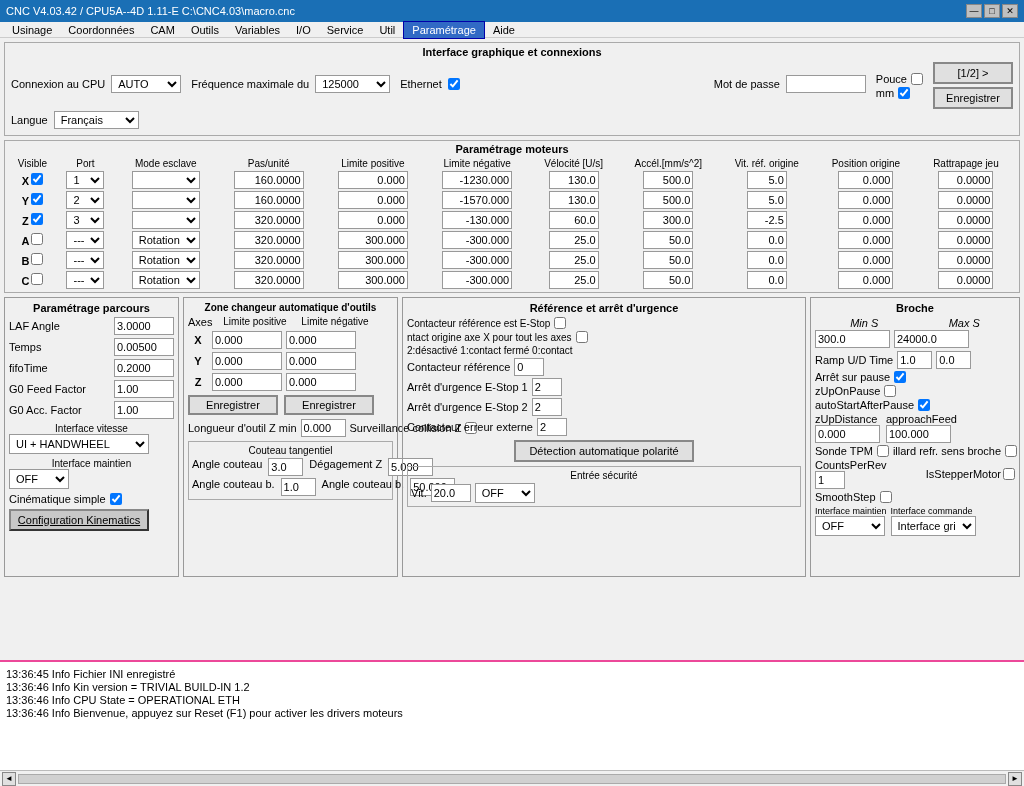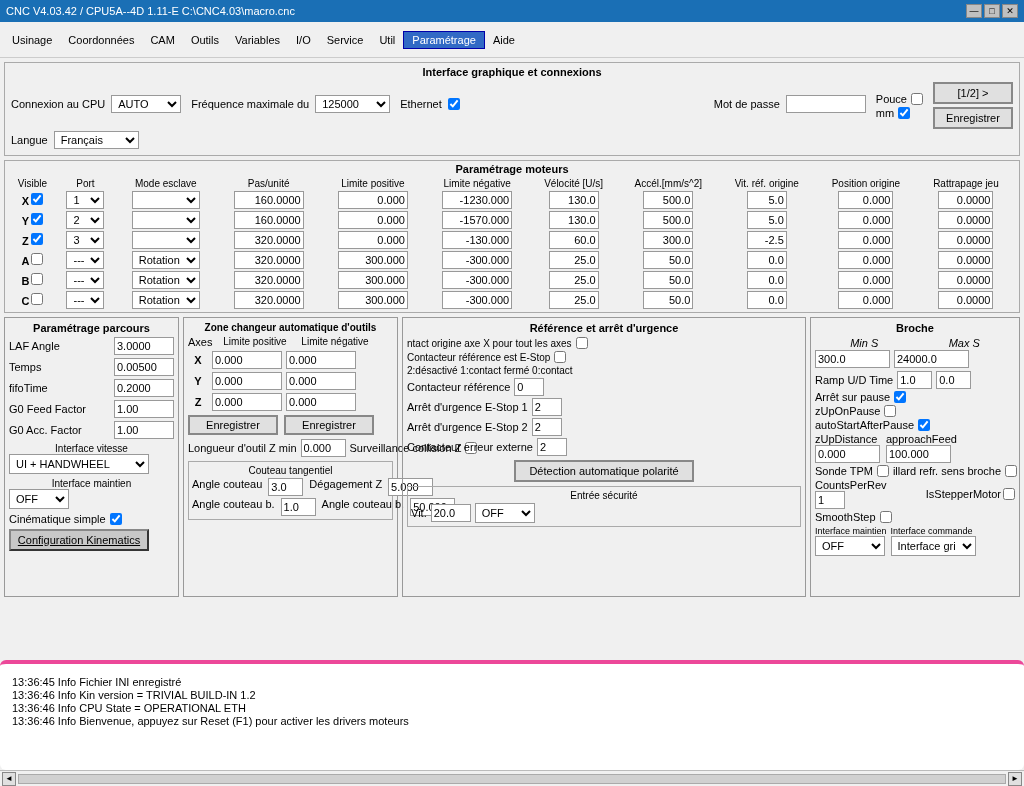--- a/index.html
+++ b/index.html
@@ -23,21 +23,21 @@
       border: 1px solid #888;
       width: 16px; height: 14px;
       display: flex; align-items: center; justify-content: center;
       font-size: 9px; cursor: pointer; color: #000;
     }
     
     
     .menu-bar {
       background: #f0f0f0;
       border-bottom: 1px solid #ccc;
-      height: 36px;
+      height: 16px;
       display: flex;
       align-items: center;
       padding: 0 4px;
     }
     .menu-item {
       padding: 2px 8px;
       cursor: pointer;
       font-size: 11px;
     }
     .menu-item.active { background: #316ac5; color: white; border: 1px solid #0000aa; }
@@ -123,27 +123,26 @@
     .broche-section {
       border: 1px solid #999;
       padding: 4px;
       width: 210px;
       flex-shrink: 0;
     }
     
     
     .log-area {
       background: white;
-      border-top: 4px solid #ec4899;
+      border-top: 2px solid #ec4899;
       height: 110px;
-      padding: 12px;
+      padding: 6px;
       font-family: monospace;
       font-size: 11px;
       overflow: auto;
-      border-radius: 6px;
     }
     
     .btn-page { width: 80px; height: 22px; font-size: 11px; }
     .btn-enreg { width: 80px; height: 22px; font-size: 11px; }
     
     .parcours-row {
       display: flex;
       align-items: center;
       justify-content: space-between;
       margin-bottom: 3px;
@@ -491,25 +490,25 @@
             <input type="text" style="width: 35px;" value="1.0">
             <label>Angle couteau b.</label>
             <input type="text" style="width: 45px;" value="50.000">
           </div>
         </div>
       </div>
 
       <div class="reference-section">
         <div style="font-weight:bold;text-align:center;margin-bottom:3px;">Référence et arrêt d'urgence</div>
         <div style="display:flex;align-items:center;gap:4px;margin-bottom:2px;">
+          <label style="font-size:10px;">Contacteur référence est E-Stop</label>
+          <input type="checkbox" style="">
+        </div>
+        <div style="display:flex;align-items:center;gap:4px;margin-bottom:2px;">
           <label style="font-size:10px;">ntact origine axe X pour tout les axes</label>
-          <input type="checkbox" style="">
-        </div>
-        <div style="display:flex;align-items:center;gap:4px;margin-bottom:2px;">
-          <label style="font-size:10px;">Contacteur référence est E-Stop</label>
           <input type="checkbox" style="">
         </div>
         <div style="font-size:10px;margin-bottom:2px;">2:désactivé 1:contact fermé 0:contact</div>
         <div style="display:flex;align-items:center;gap:4px;margin-bottom:2px;">
           <label>Contacteur référence</label>
           <input type="text" style="width: 30px;" value="0">
         </div>
         <div style="display:flex;align-items:center;gap:4px;margin-bottom:2px;">
           <label>Arrêt d'urgence E-Stop 1</label>
           <input type="text" style="width: 30px;" value="2">

